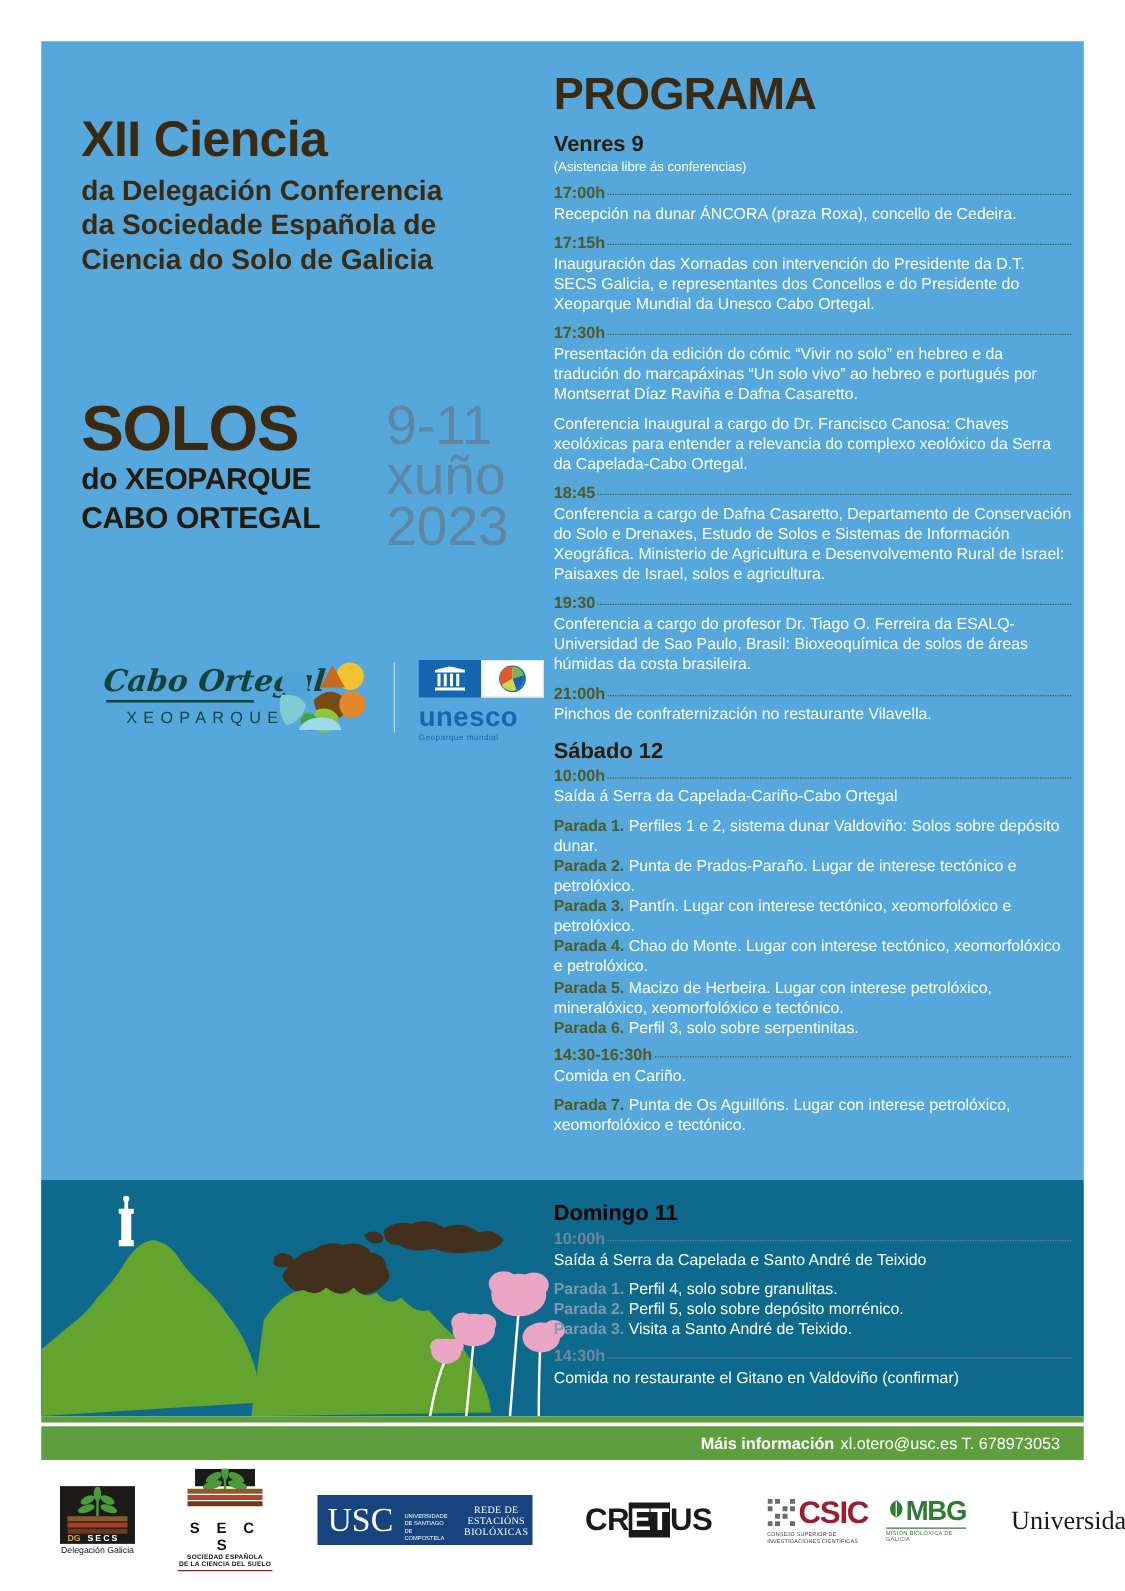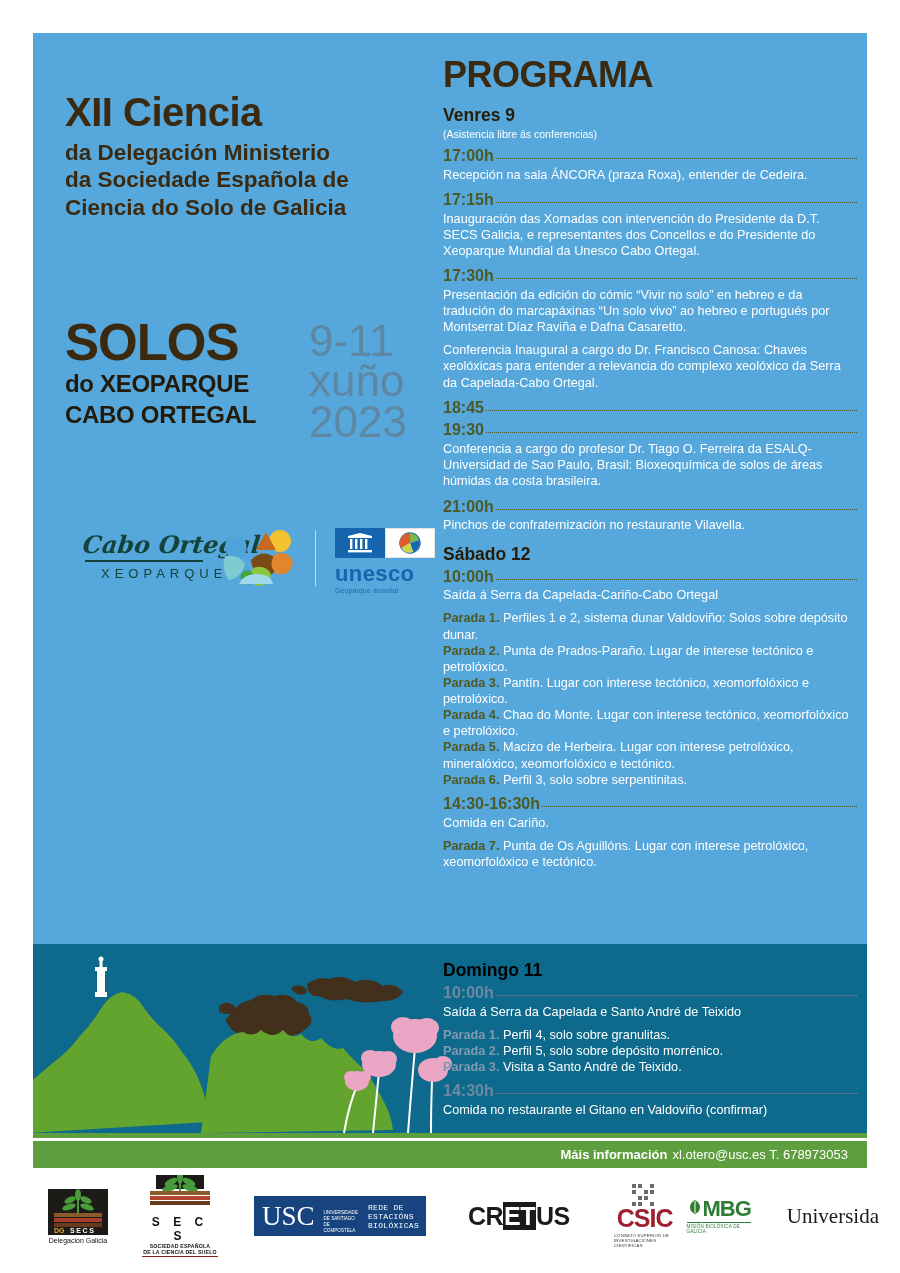--- a/index.html
+++ b/index.html
@@ -139,21 +139,21 @@
   .day-head {
     font-size: 17.5px; font-weight: 700;
     color: #261c08; margin-top: 10px; margin-bottom: 2px;
   }
   .day-note {
     font-size: 10.5px; color: #ffffff; margin-bottom: 6px;
   }
   .slot { margin-bottom: 2px; }
   .slot-time {
     display: flex; align-items: baseline;
-    font-size: 16px; font-weight: 700;
+    font-size: 13px; font-weight: 700;
     color: #4e5a24;
     white-space: nowrap;
     line-height: 1.3;
   }
   .slot-time .dots {
     flex: 1 1 auto;
     border-bottom: 1.5px dotted #4e5a24;
     margin-left: 2px;
     position: relative; top: -2px;
     height: 1px;
@@ -217,28 +217,28 @@
   .sp-secs { margin-left: 34px; width: 80px; text-align: center; }
   .secs-img { width: 76px; height: 36px; position: relative; }
   .secs-word { font-size: 12px; font-weight: 700; letter-spacing: 5px; color: #111; margin-top:4px;}
   .secs-t1 { font-size: 5.2px; font-weight: 700; color: #111; letter-spacing: .2px; }
   .secs-t2 { font-size: 5.2px; font-weight: 700; color: #111; letter-spacing: .2px; border-bottom: 1px solid #8a1f1f; padding-bottom: 1px;}
 
   .sp-usc { margin-left: 36px; width: 172px; }
   .usc-box { width: 172px; height: 40px; background: #17447e; display: flex; align-items: center; }
   .usc-letters { font-family: "Liberation Serif", serif; font-size: 27px; color: #ffffff; margin-left: 8px; line-height: 1;}
   .usc-sub { font-size: 4.6px; color: #ffffff; line-height: 1.35; margin-left: 9px; margin-top: 12px; }
-  .usc-rede { font-family:Liberation Mono, monospace; font-size: 8px; color: #ffffff; margin-left: 10px; letter-spacing: .3px;}
+  .usc-rede { font-family:Liberation Serif, serif; font-size: 8px; color: #ffffff; margin-left: 10px; letter-spacing: .3px; text-align: center;}
 
   .sp-cretus { margin-left: 42px; }
   .cretus { font-size: 25px; font-weight: 700; letter-spacing: -0.5px; color: #1a1a1a; }
   .cretus .hl { background: #1a1a1a; color: #ffffff; padding: 0 1px; }
 
   .sp-csic { margin-left: 44px; display:flex; flex-direction:column; align-items:flex-start;}
-  .csic-row { display: flex; align-items: center; flex-direction: column; }
+  .csic-row { display: flex; align-items: center; }
   .csic-grid { width: 22px; height: 22px; }
   .csic-word { font-size: 25px; font-weight: 700; color: #9d1f2e; letter-spacing: -1px; margin-left: 3px; line-height:1;}
   .csic-tag { font-size: 4.3px; color: #333; letter-spacing: .2px; margin-top: 2px; }
 
   .sp-mbg { margin-left: 14px; }
   .mbg-row { display: flex; align-items: center; }
   .mbg-word { font-size: 22px; font-weight: 700; color: #2f7d32; letter-spacing: -1px; line-height:1;}
   .mbg-tag { font-size: 4.6px; color: #2f7d32; letter-spacing: .2px; margin-top: 2px; border-top: 1px solid #2f7d32; padding-top:1px;}
 
   .sp-uvigo { margin-left: 36px; }
@@ -294,21 +294,21 @@
             <ellipse cx="400" cy="126" rx="15" ry="12"></ellipse>
             <ellipse cx="410" cy="120" rx="9" ry="8"></ellipse>
           </g>
         </g>
       </svg>
     </div>
 
     <div class="left-col">
       <div class="title-main">XII Ciencia</div>
       <div class="title-sub">
-        <div>da Delegación Ministerio</div>
+        <div>da Delegación Conferencia</div>
         <div>da Sociedade Española de</div>
         <div>Ciencia do Solo de Galicia</div>
       </div>
     </div>
 
     <div class="solos-block">
       <div class="solos-row">
         <div class="solos-left">
           <div class="solos-word">SOLOS</div>
           <div class="solos-l2">do XEOPARQUE</div>
@@ -374,21 +374,21 @@
     <div class="prog">
       <div class="prog-title">PROGRAMA</div>
       <div id="prog-light-body">
           <div class="day-head">Venres 9</div>
           <div class="day-note">(Asistencia libre ás conferencias)</div>
           <div class="slot">
             <div class="slot-time">
               <span>17:00h</span>
               <span class="dots"></span>
             </div>
-            <div class="slot-desc">Recepción na sala ÁNCORA (praza Roxa), entender de Cedeira.</div>
+            <div class="slot-desc">Recepción na dunar ÁNCORA (praza Roxa), concello de Cedeira.</div>
           </div>
           <div class="slot">
             <div class="slot-time">
               <span>17:15h</span>
               <span class="dots"></span>
             </div>
             <div class="slot-desc">Inauguración das Xornadas con intervención do Presidente da D.T. SECS Galicia, e representantes dos Concellos e do Presidente do Xeoparque Mundial da Unesco Cabo Ortegal.</div>
           </div>
           <div class="slot">
             <div class="slot-time">
@@ -398,20 +398,21 @@
             <div class="slot-desc">Presentación da edición do cómic “Vivir no solo” en hebreo e da tradución do marcapáxinas “Un solo vivo” ao hebreo e portugués por Montserrat Díaz Raviña e Dafna Casaretto.</div>
           </div>
           <div class="slot">
             <div class="slot-desc">Conferencia Inaugural a cargo do Dr. Francisco Canosa: Chaves xeolóxicas para entender a relevancia do complexo xeolóxico da Serra da Capelada-Cabo Ortegal.</div>
           </div>
           <div class="slot">
             <div class="slot-time">
               <span>18:45</span>
               <span class="dots"></span>
             </div>
+            <div class="slot-desc">Conferencia a cargo de Dafna Casaretto, Departamento de Conservación do Solo e Drenaxes, Estudo de Solos e Sistemas de Información Xeográfica. Ministerio de Agricultura e Desenvolvemento Rural de Israel: Paisaxes de Israel, solos e agricultura.</div>
           </div>
           <div class="slot">
             <div class="slot-time">
               <span>19:30</span>
               <span class="dots"></span>
             </div>
             <div class="slot-desc">Conferencia a cargo do profesor Dr. Tiago O. Ferreira da ESALQ-Universidad de Sao Paulo, Brasil: Bioxeoquímica de solos de áreas húmidas da costa brasileira.</div>
           </div>
           <div class="slot">
             <div class="slot-time">

